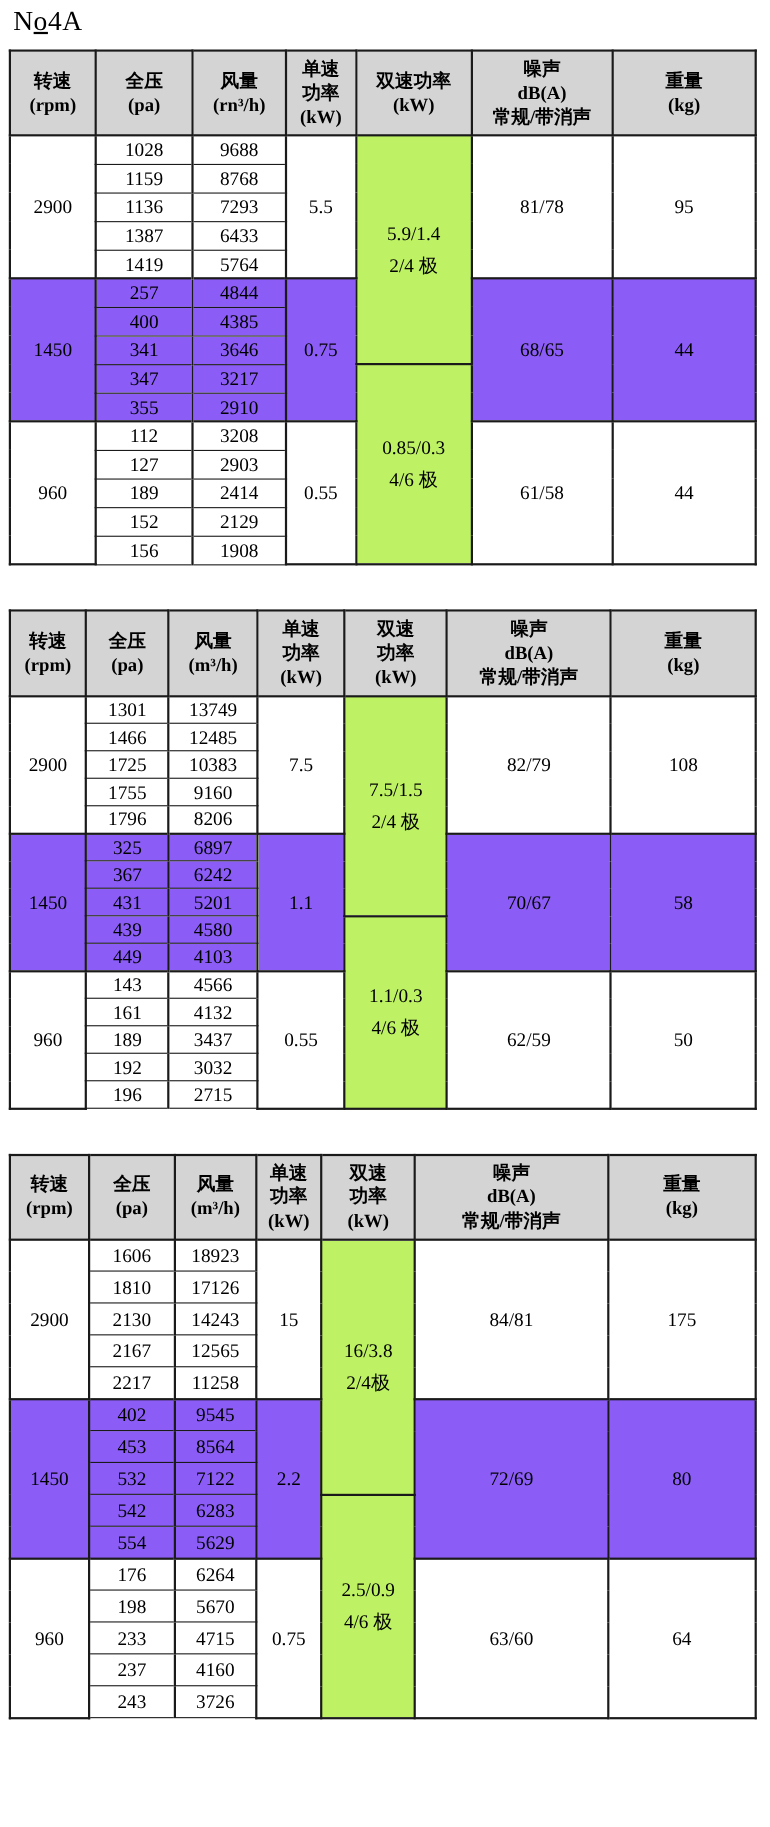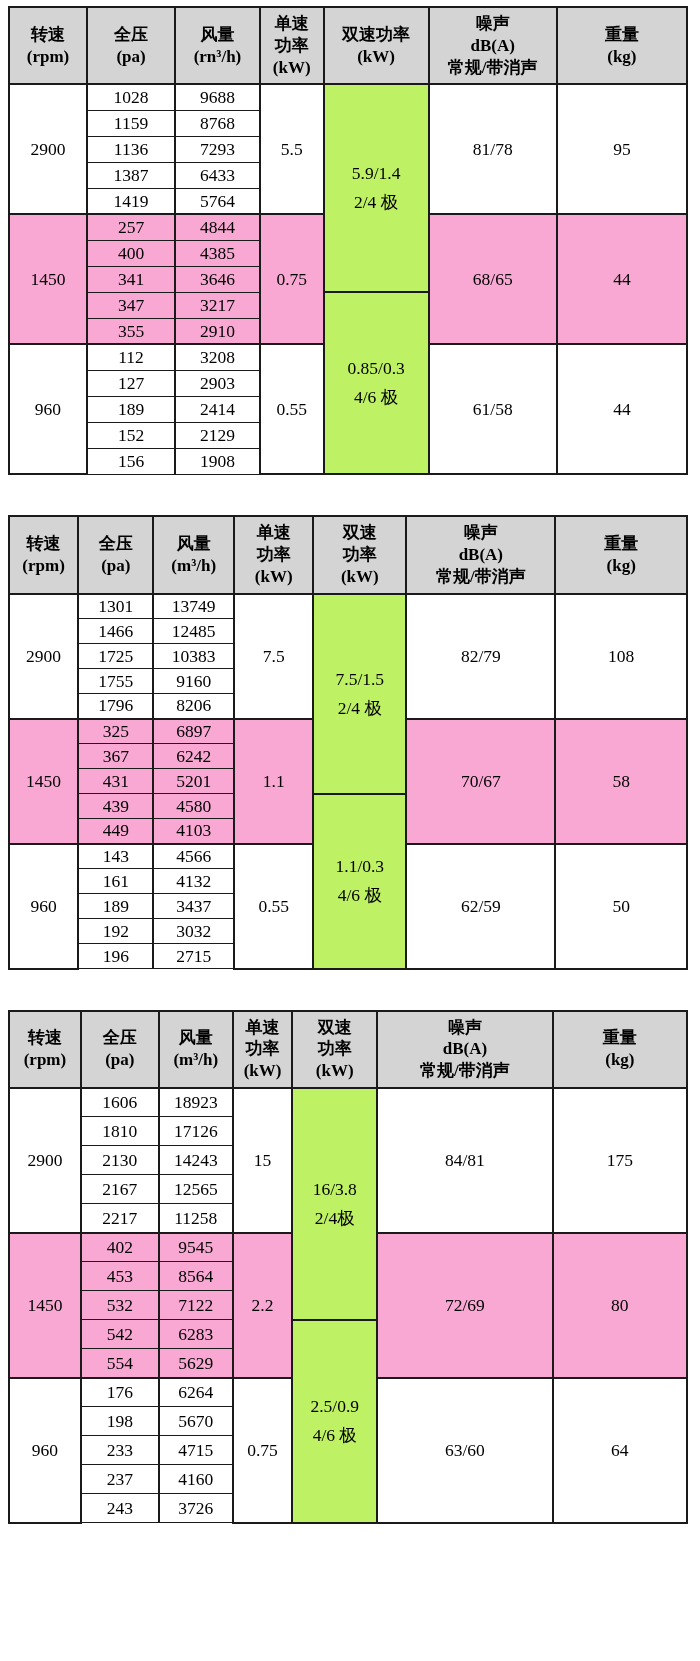--- a/index.html
+++ b/index.html
@@ -43,32 +43,33 @@
     font-weight: bold;
     line-height: 1.28;
     padding: 5px 0;
   }
   .spec td { font-size: 17.5px; line-height: 1.2; }
   .spec td.pair {
     border-top-width: 1px;
     border-bottom-width: 1px;
   }
   .spec tr.group-start td { border-top-width: 2px; }
-  .spec td.shaded { background: #f9a8d4; }
+  .spec td.shaded { background: #8b5cf6; }
   .spec td.dual { background: #bef264; line-height: 1.65; }
   table.t0 td.pair { height: 26px; }
   table.t1 td.pair { height: 25px; }
   table.t2 td.pair { height: 29px; }
 </style>
 </head>
 <body>
 
 <div class="page">
 
   <section class="section">
+    <h2 class="title"><span>N</span><span class="u">o</span><span>4A</span></h2>
     <table class="spec t0">
         <colgroup>
           <col style="width: 11.5%;">
           <col style="width: 13%;">
           <col style="width: 12.5%;">
           <col style="width: 9.4%;">
           <col style="width: 15.5%;">
           <col style="width: 18.9%;">
           <col style="width: 19.2%;">
         </colgroup>

